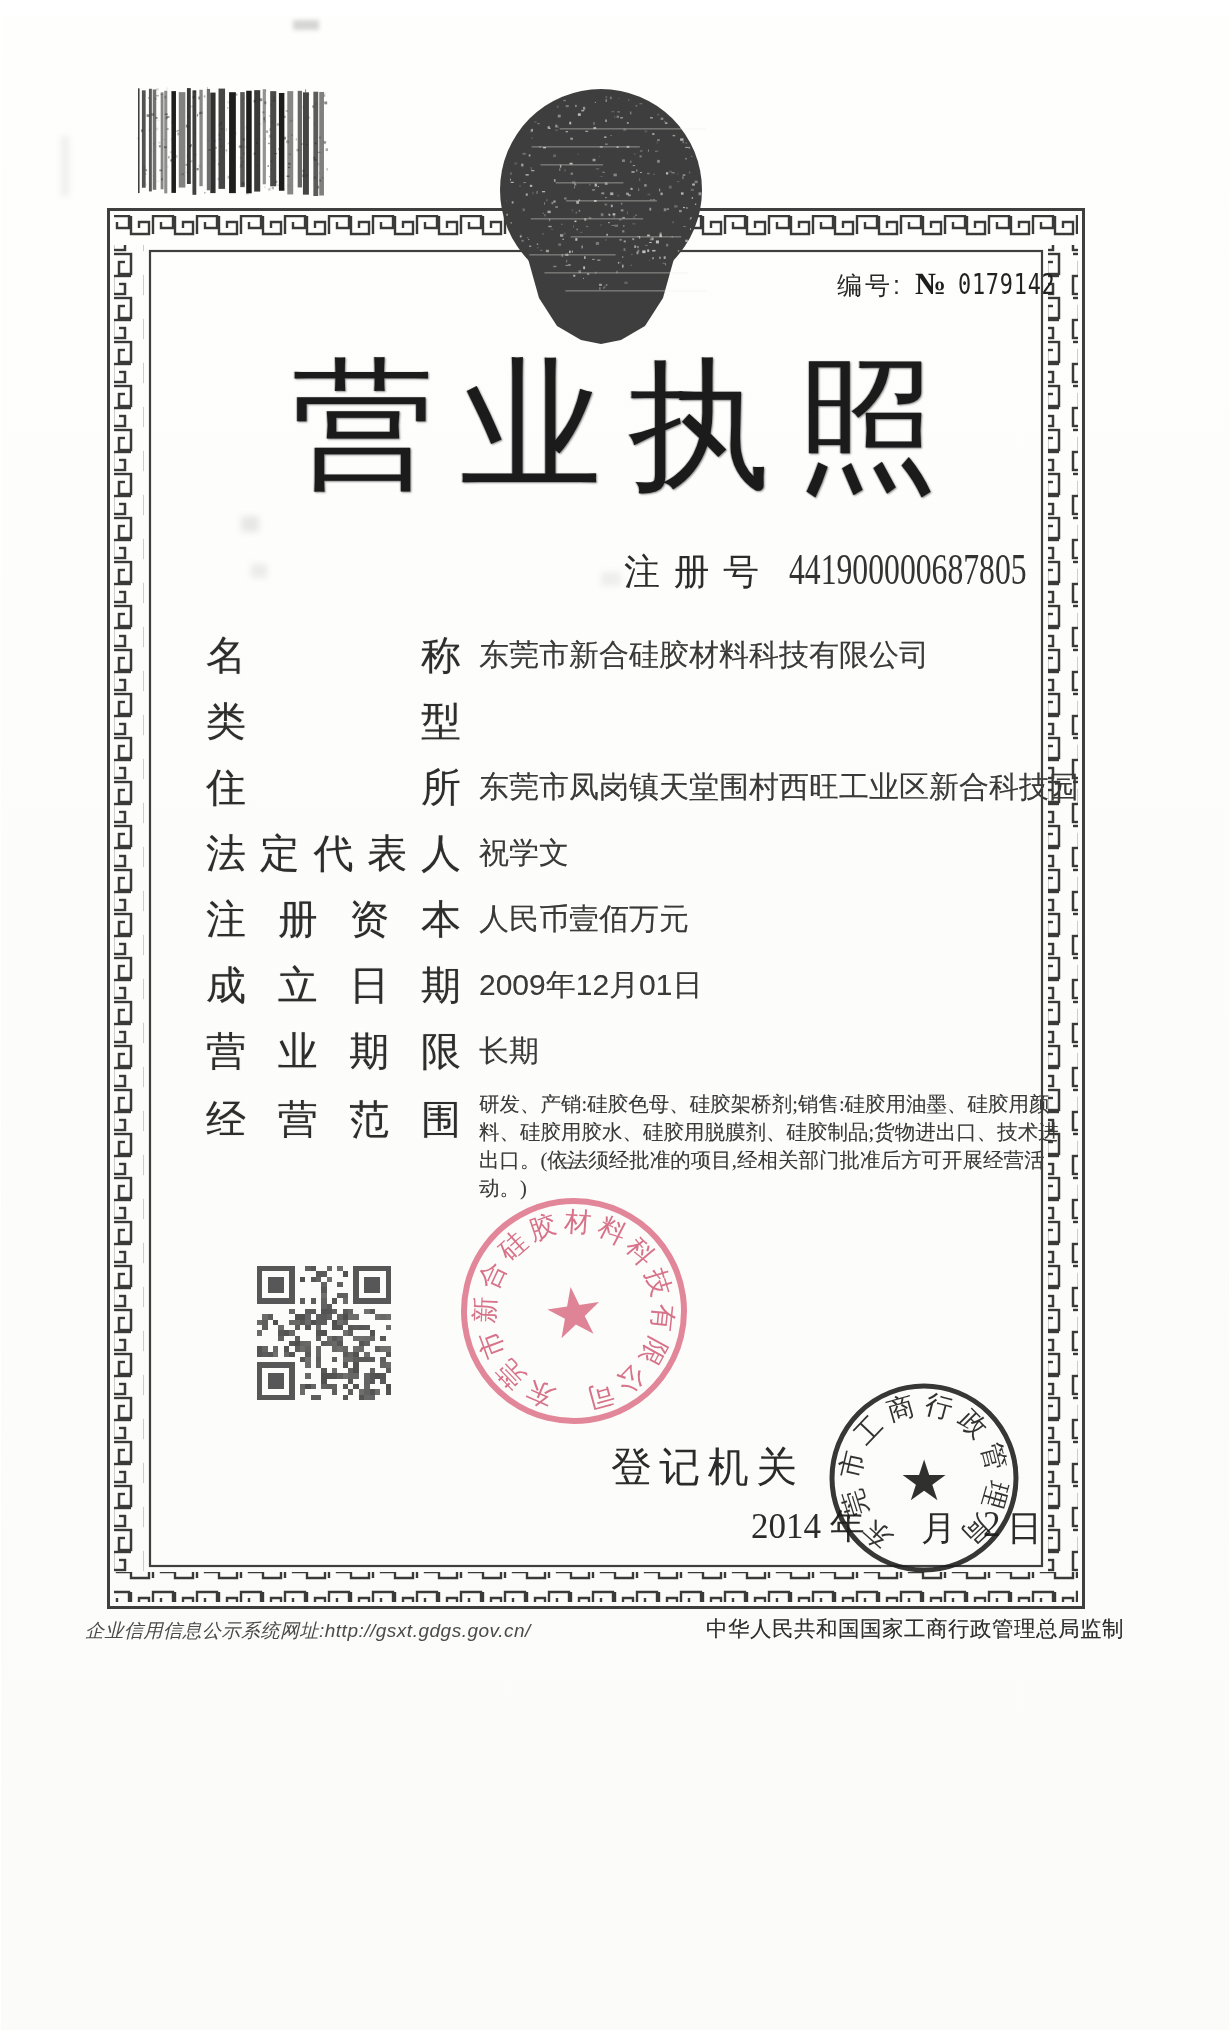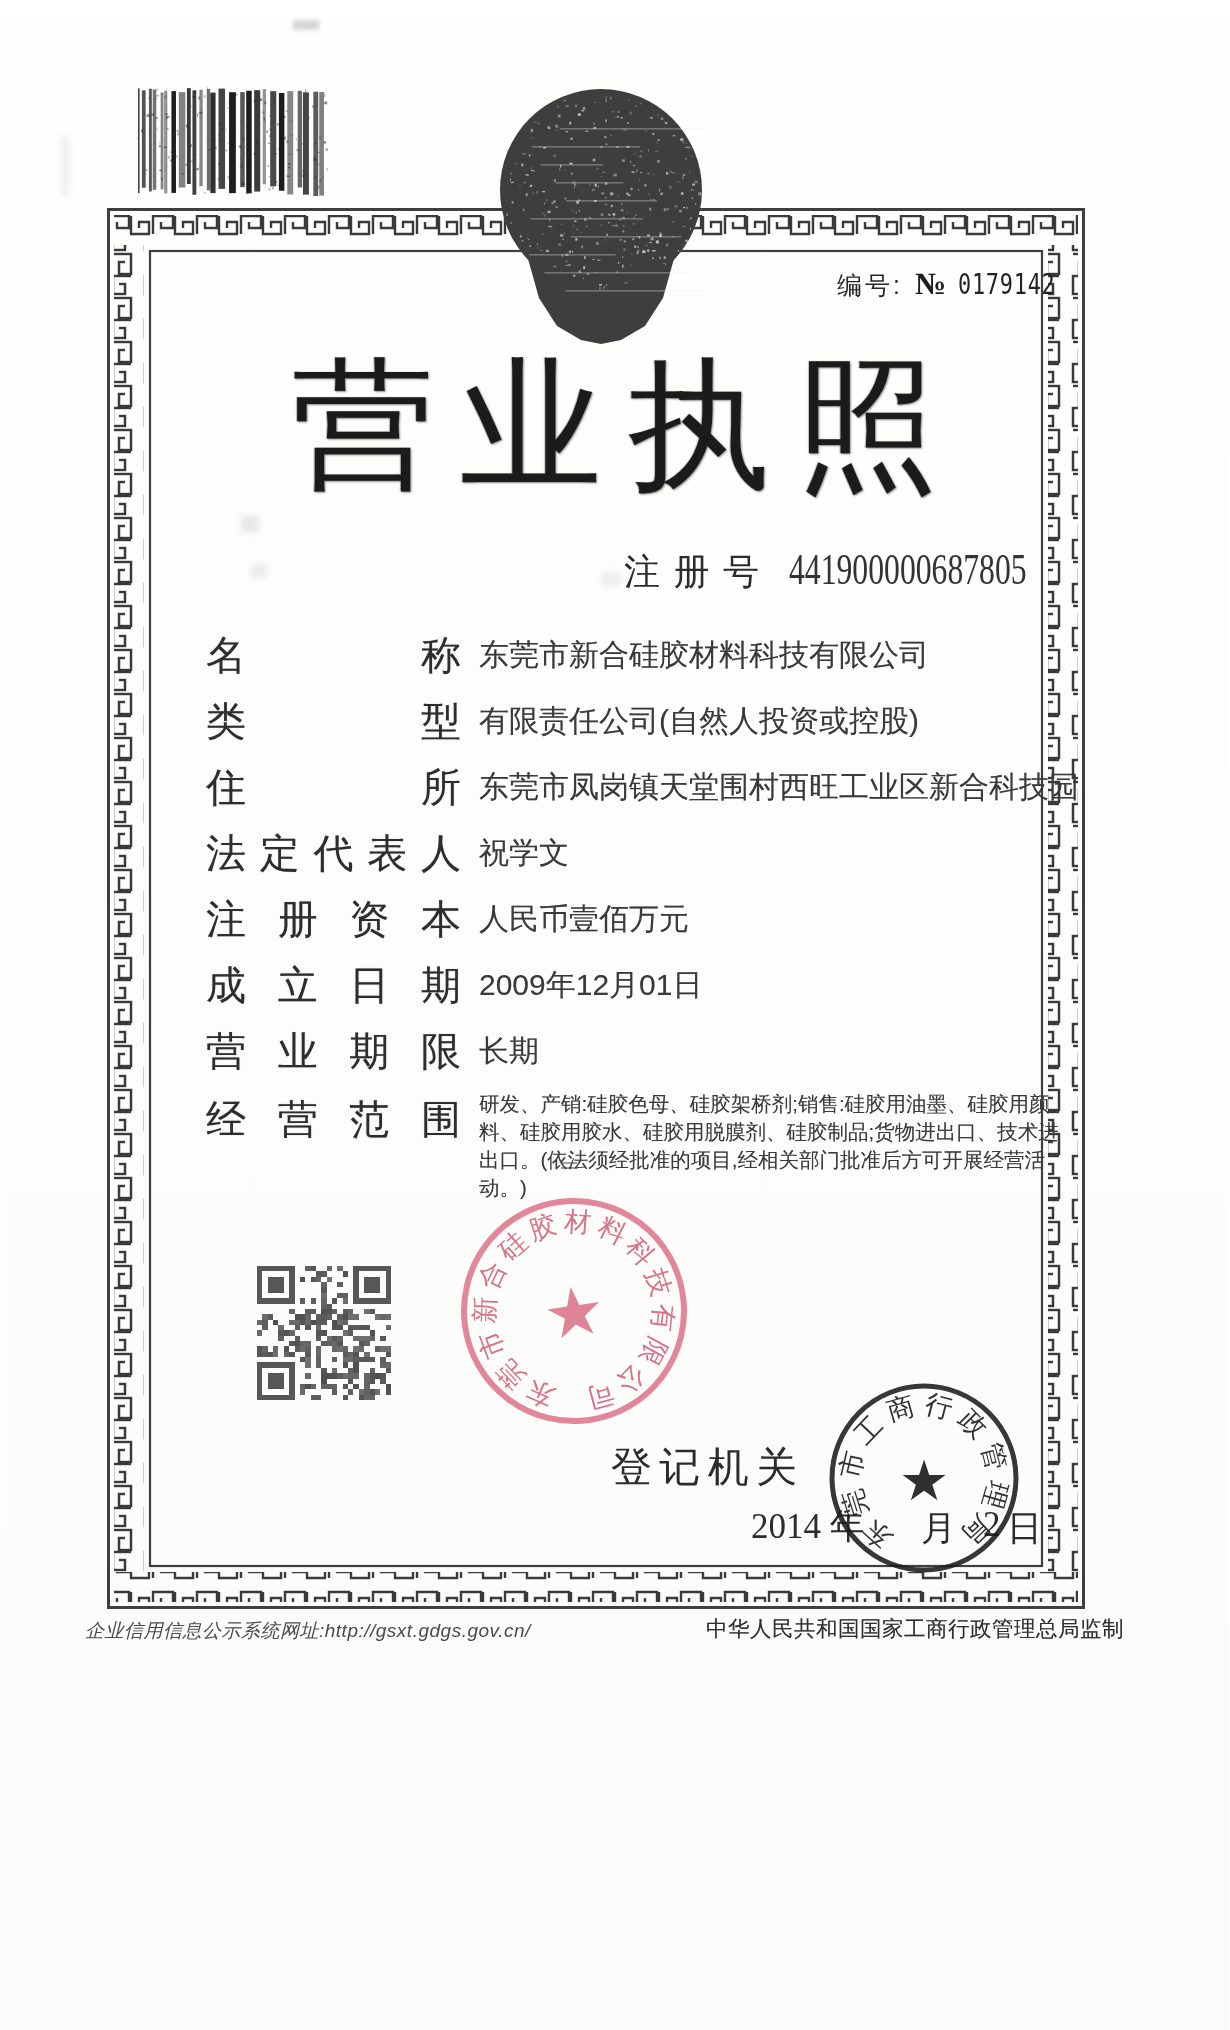--- a/index.html
+++ b/index.html
@@ -25,21 +25,21 @@
   .spread{display:flex;justify-content:space-between;}
   
   .fields{left:205px;top:606px;width:860px;}
   .row{min-height:66px;display:flex;align-items:center;}
   .flabel{width:255px;flex:0 0 255px;font-size:40px;color:#2d2d2d;
           text-shadow:0 0 1px rgba(70,70,70,.45);}
   .fvalue{margin-left:18px;font-size:30px;color:#3a3a3a;white-space:nowrap;
           text-shadow:0 0 .5px rgba(80,80,80,.4);}
   .row-scope{align-items:flex-start;}
   .row-scope .flabel{margin-top:8px;}
-  .row-scope .fvalue{white-space:normal;font-size:20.5px;line-height:28px;width:585px;margin-top:6px;}
+  .row-scope .fvalue{white-space:normal;font-size:20.5px;line-height:28px;width:585px;margin-top:6px;font-family:Liberation Serif, serif;}
   
   .registrar{left:610px;top:1424px;}
   .registrar .spread{width:186px;font-size:41px;color:#2b2b2b;}
   .dt{font-family:Liberation Serif, serif;font-size:35px;color:#2b2b2b;}
   .dt-year{left:750px;top:1487px;}
   .dt-month{left:920px;top:1489px;}
   .dt-day{left:982px;top:1489px;}
   .dt-day-sfx{left:1006px;top:1489px;}
   
   .foot-left{left:84px;top:1602px;font-size:19px;color:#4a4a4a;letter-spacing:.5px;font-style:italic;}
@@ -678,21 +678,20 @@
           <span>名</span>
           <span>称</span>
         </div>
       <div class="fvalue">东莞市新合硅胶材料科技有限公司</div>
     </div>
     <div class="row">
       <div class="flabel spread">
           <span>类</span>
           <span>型</span>
         </div>
-      <div class="fvalue">有限责任公司(自然人投资或控股)</div>
     </div>
     <div class="row">
       <div class="flabel spread">
           <span>住</span>
           <span>所</span>
         </div>
       <div class="fvalue">东莞市凤岗镇天堂围村西旺工业区新合科技园</div>
     </div>
     <div class="row">
       <div class="flabel spread">

